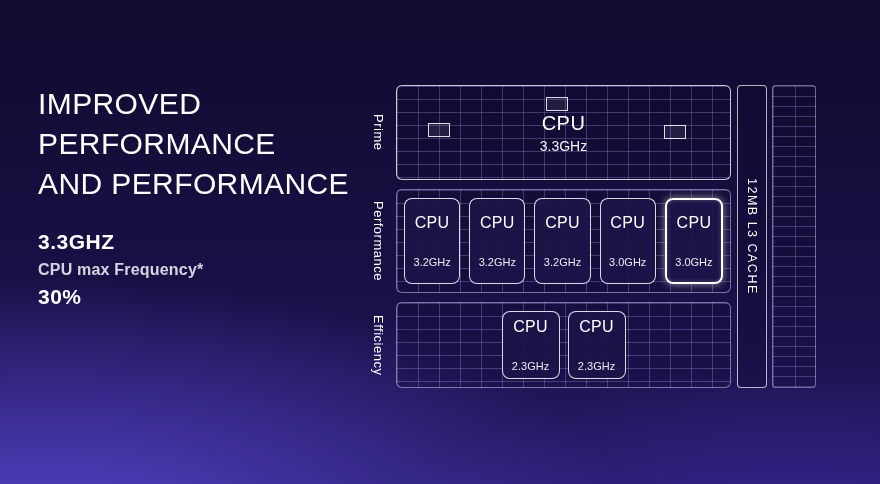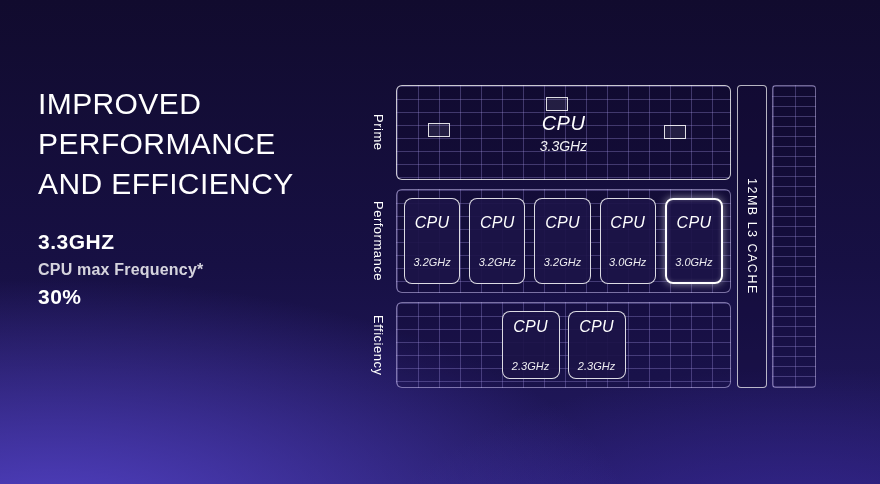--- a/index.html
+++ b/index.html
@@ -36,21 +36,20 @@
     font-size:13px;letter-spacing:0.5px;color:#ffffff;
     writing-mode:vertical-rl;
   }
   .row-body{flex:1;position:relative;border-radius:6px;background:rgba(10,5,35,0.18);}
 
   .grid-bg{
     background-image:
       linear-gradient(rgba(166,150,230,0.32) 1px, transparent 1px),
       linear-gradient(90deg, rgba(166,150,230,0.32) 1px, transparent 1px);
     background-size:21px 13px;
-    font-style:italic;
   }
   .grid-bg-cache{
     background-image:
       linear-gradient(rgba(166,150,230,0.32) 1px, transparent 1px),
       linear-gradient(90deg, rgba(166,150,230,0.32) 1px, transparent 1px);
     background-size:22px 10px;
   }
 
   .prime-body{border:1.5px solid rgba(255,255,255,0.78);}
   .perf-body{border:1px solid rgba(205,195,245,0.55);display:flex;gap:9px;padding:8px 7px;box-sizing:border-box;}
@@ -87,21 +86,21 @@
 </style>
 </head>
 <body>
 
 <div class="slide">
 
   <div class="left-panel">
     <h1 class="title" style="margin:0;">
       <span>IMPROVED</span>
       <span>PERFORMANCE</span>
-      <span>AND EFFICIENCY</span>
+      <span>AND PERFORMANCE</span>
     </h1>
 
     <div class="stat">
       <div class="stat-value">3.3GHZ</div>
       <div class="stat-label">CPU max Frequency*</div>
     </div>
 
     <div class="stat">
       <div class="stat-value">30%</div>
     </div>

